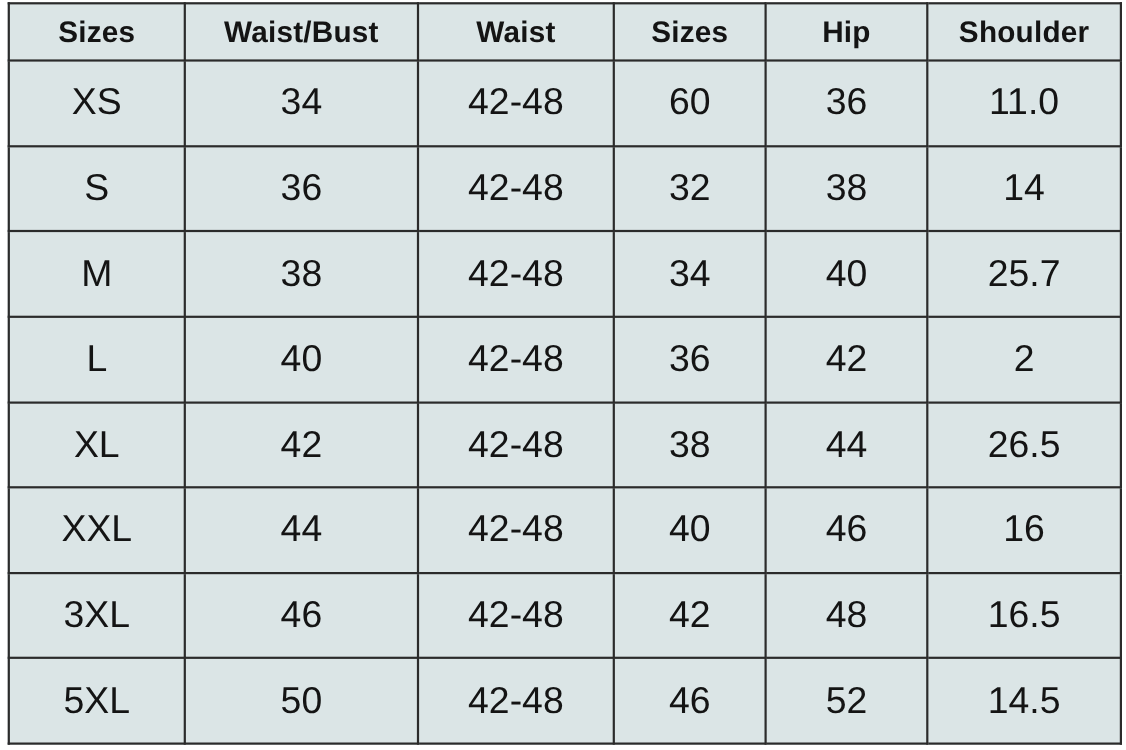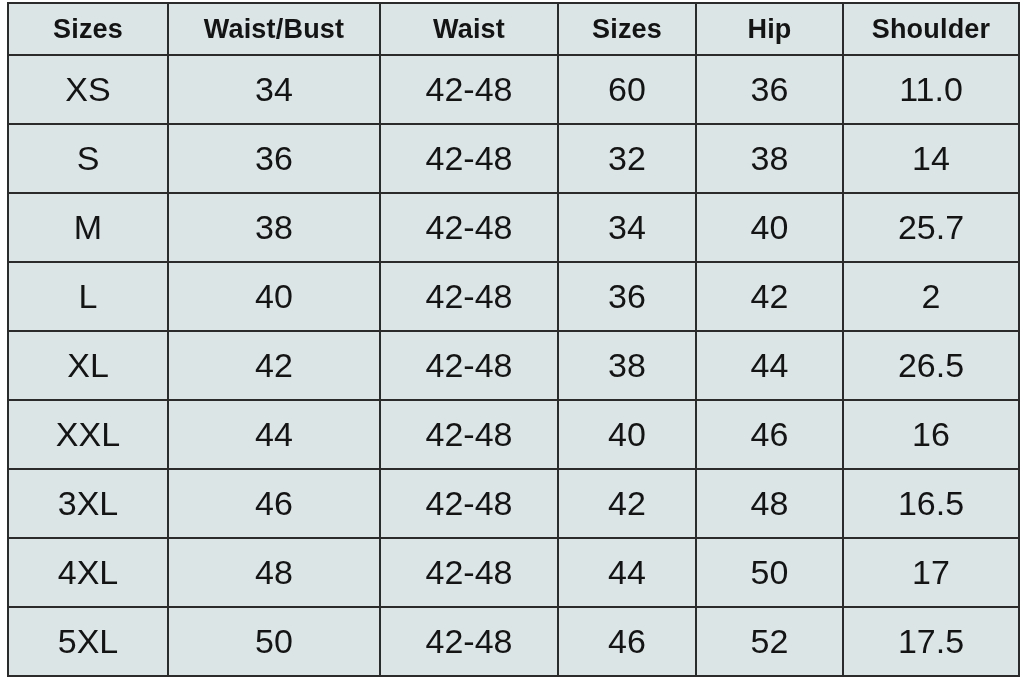--- a/index.html
+++ b/index.html
@@ -132,30 +132,22 @@
         </tr>
         <tr>
           <td>3XL</td>
           <td>46</td>
           <td>42-48</td>
           <td>42</td>
           <td>48</td>
           <td>16.5</td>
         </tr>
         <tr>
-          <td>4XL</td>
-          <td>48</td>
-          <td>42-48</td>
-          <td>44</td>
-          <td>50</td>
-          <td>17</td>
-        </tr>
-        <tr>
           <td>5XL</td>
           <td>50</td>
           <td>42-48</td>
           <td>46</td>
           <td>52</td>
-          <td>17.5</td>
+          <td>14.5</td>
         </tr>
       </tbody>
   </table>
 </div>
 
 </body></html>

